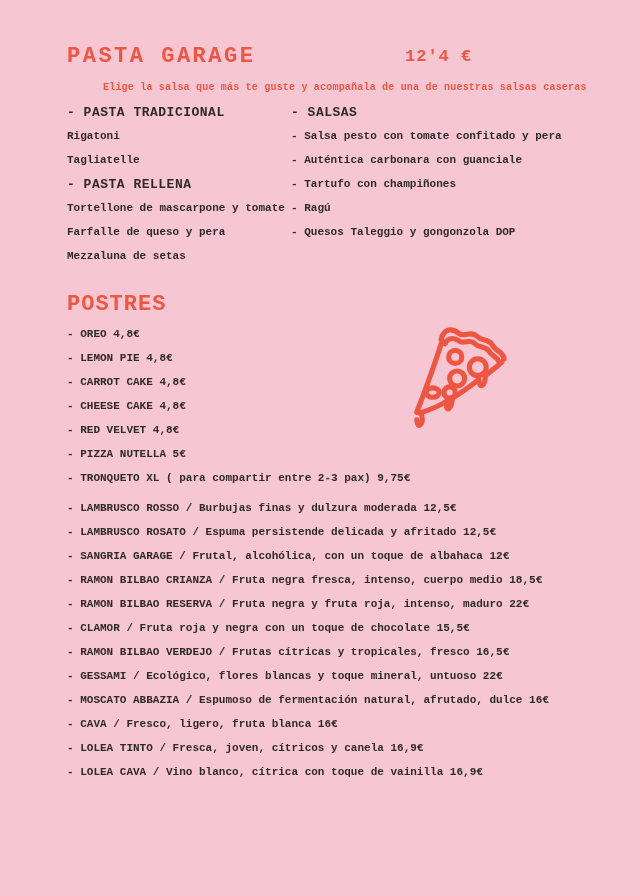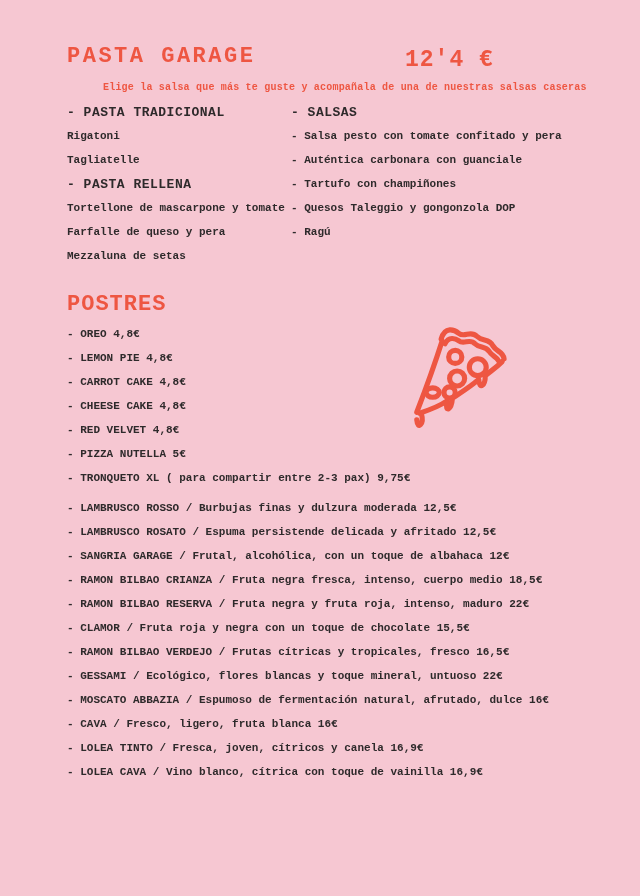--- a/index.html
+++ b/index.html
@@ -25,21 +25,21 @@
     font-weight: 700;
     letter-spacing: 2.5px;
     color: #ee5642;
     line-height: 22px;
     white-space: pre;
   }
   .price {
     position: absolute;
     left: 338px;
     top: 1px;
-    font-size: 23px;
+    font-size: 17px;
     font-weight: 700;
     letter-spacing: 1px;
     color: #ee5642;
     white-space: pre;
   }
   .subtitle {
     margin: 14px 0 0 0;
     font-size: 10px;
     font-weight: 700;
     color: #ee5642;
@@ -106,22 +106,22 @@
         <div class="subheader">- PASTA RELLENA</div>
         <div class="item">Tortellone de mascarpone y tomate</div>
         <div class="item">Farfalle de queso y pera</div>
         <div class="item">Mezzaluna de setas</div>
       </div>
       <div class="col-right">
         <div class="subheader">- SALSAS</div>
         <div class="item">- Salsa pesto con tomate confitado y pera</div>
         <div class="item">- Auténtica carbonara con guanciale</div>
         <div class="item">- Tartufo con champiñones</div>
+        <div class="item">- Ragú</div>
         <div class="item">- Quesos Taleggio y gongonzola DOP</div>
-        <div class="item">- Ragú</div>
       </div>
     </div>
 
     <h2 class="section-title postres-title">POSTRES</h2>
     <div class="items-block">
       <div class="item">- OREO 4,8€</div>
       <div class="item">- LEMON PIE 4,8€</div>
       <div class="item">- CARROT CAKE 4,8€</div>
       <div class="item">- CHEESE CAKE 4,8€</div>
       <div class="item">- RED VELVET 4,8€</div>

